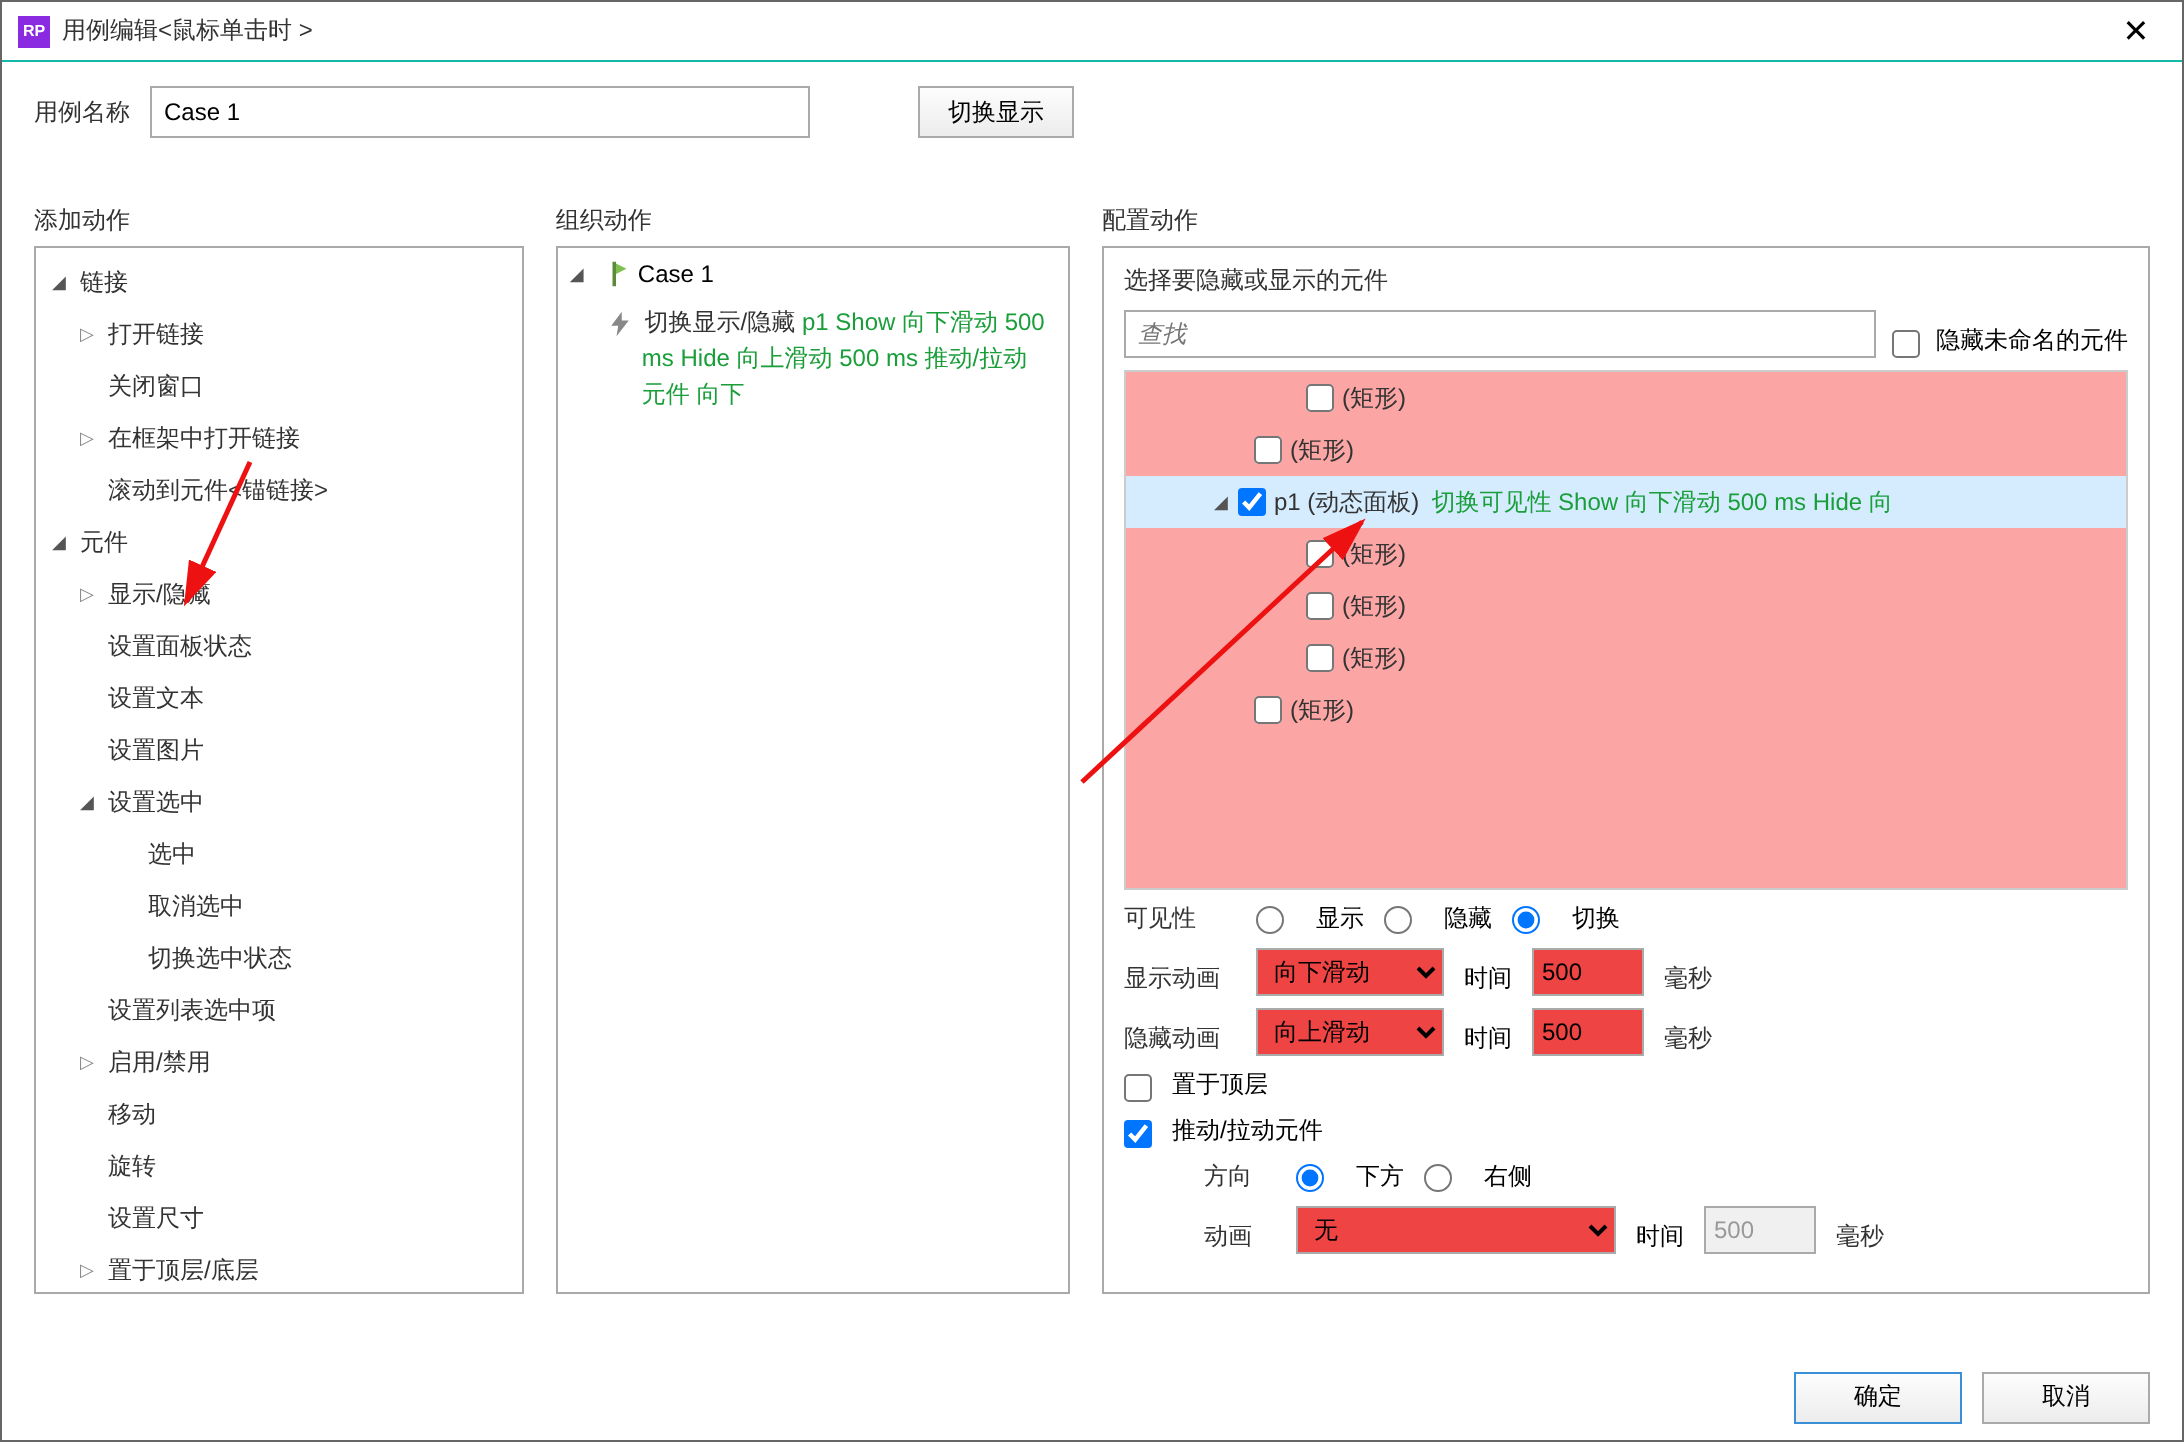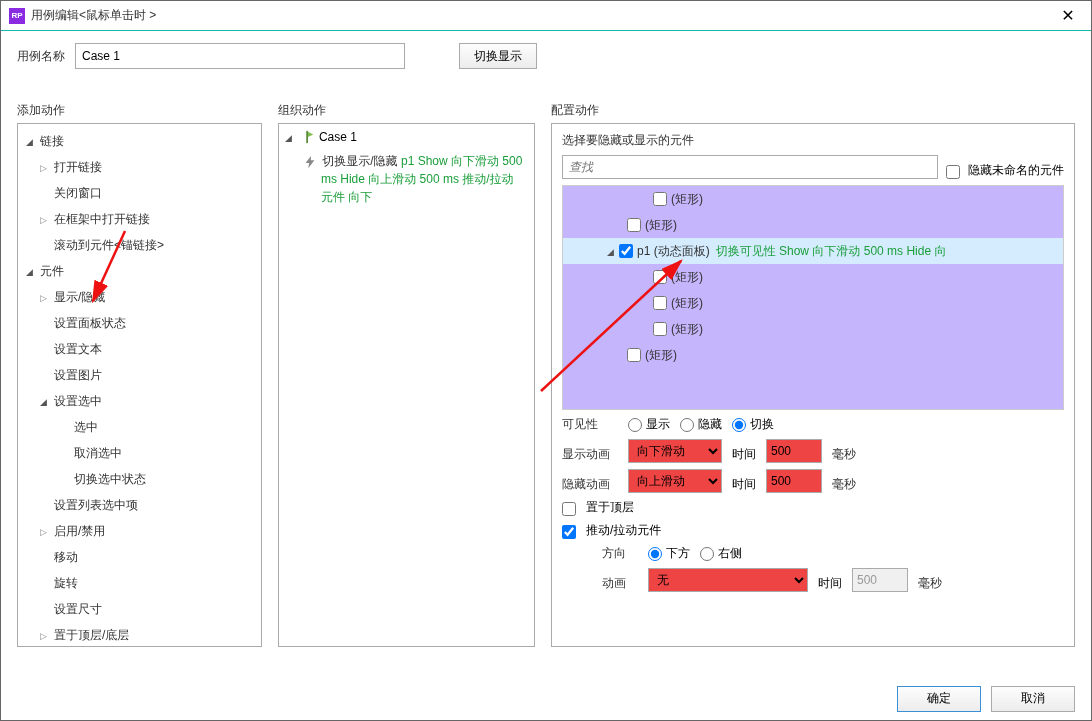--- a/index.html
+++ b/index.html
@@ -37,33 +37,33 @@
 .flag-icon svg { width: 14px; height: 14px; }
 .bolt-icon { width: 14px; height: 14px; display: inline-block; color: #888; }
 .action-block { padding: 2px 8px 6px 42px; line-height: 18px; }
 .action-black { color: #333; }
 .action-green { color: #1a9e3a; }
 .cfg { padding: 8px 10px; display: flex; flex-direction: column; gap: 6px; height: 100%; }
 .cfg-title { color: #333; }
 .cfg-searchrow { display: flex; align-items: flex-end; gap: 8px; }
 .search-input { flex: 1; height: 24px; border: 1px solid #aaa; padding: 0 6px; color: #aaa; font-style: italic; }
 .chk { width: 14px; height: 14px; }
-.widget-tree { border: 1px solid #ccc; height: 225px; overflow-x: scroll; overflow-y: scroll; background: #c4b5fd; }
+.widget-tree { border: 1px solid #ccc; height: 260px; overflow-x: scroll; overflow-y: scroll; background: #fca5a5; }
 .widget-tree::-webkit-scrollbar { height: 17px; width: 17px; }
 .widget-tree::-webkit-scrollbar-track { background: #f0f0f0; }
 .widget-tree::-webkit-scrollbar-thumb { background: #c8c8c8; border: 1px solid #aaa; }
 .wrow { display: flex; align-items: center; height: 26px; white-space: nowrap; min-width: 500px; }
 .wrow.sel { background: #d5ecff; }
 .wrow .tri { margin-left: 4px; }
 .wrow-label { color: #333; margin-left: 4px; }
 .wrow-green { color: #1a9e3a; margin-left: 6px; }
 .formrow { display: flex; align-items: flex-end; gap: 10px; }
 .formrow label.lead { width: 56px; color: #333; }
 .formrow label.lead2 { width: 36px; color: #333; margin-left: 20px; }
-.radio { display: flex; align-items: center; gap: 4px; }
+.radio { display: flex; align-items: center; gap: 16px; }
 input[type=radio] { width: 14px; height: 14px; }
 select, input.num { height: 24px; border: 1px solid #aaa; padding: 0 4px; background: #ef4444; }
 .num { width: 56px; }
 .dd { width: 94px; }
 .dd-wide { width: 160px; }
 .unit { color: #333; }
 .subind { margin-left: 20px; }
 .footer { position: absolute; bottom: 0; left: 0; right: 0; height: 44px; display: flex; justify-content: flex-end; align-items: center; gap: 10px; padding: 0 16px; border-top: 1px solid #fff; }
 .footer .btn { width: 84px; }
 .arrow-svg { position: absolute; pointer-events: none; z-index: 10; }

